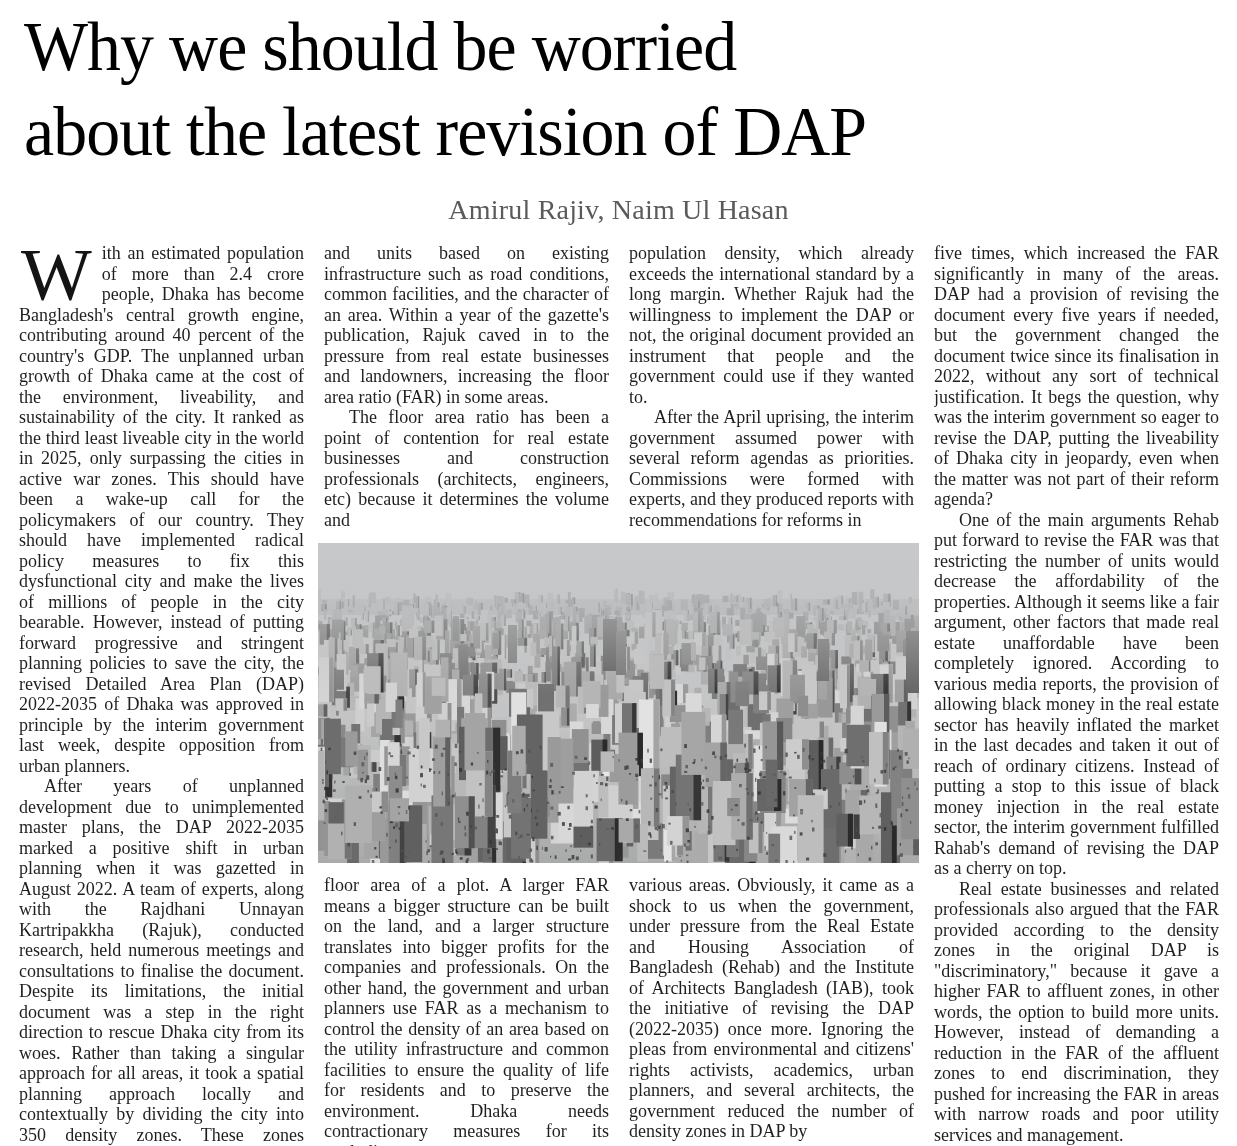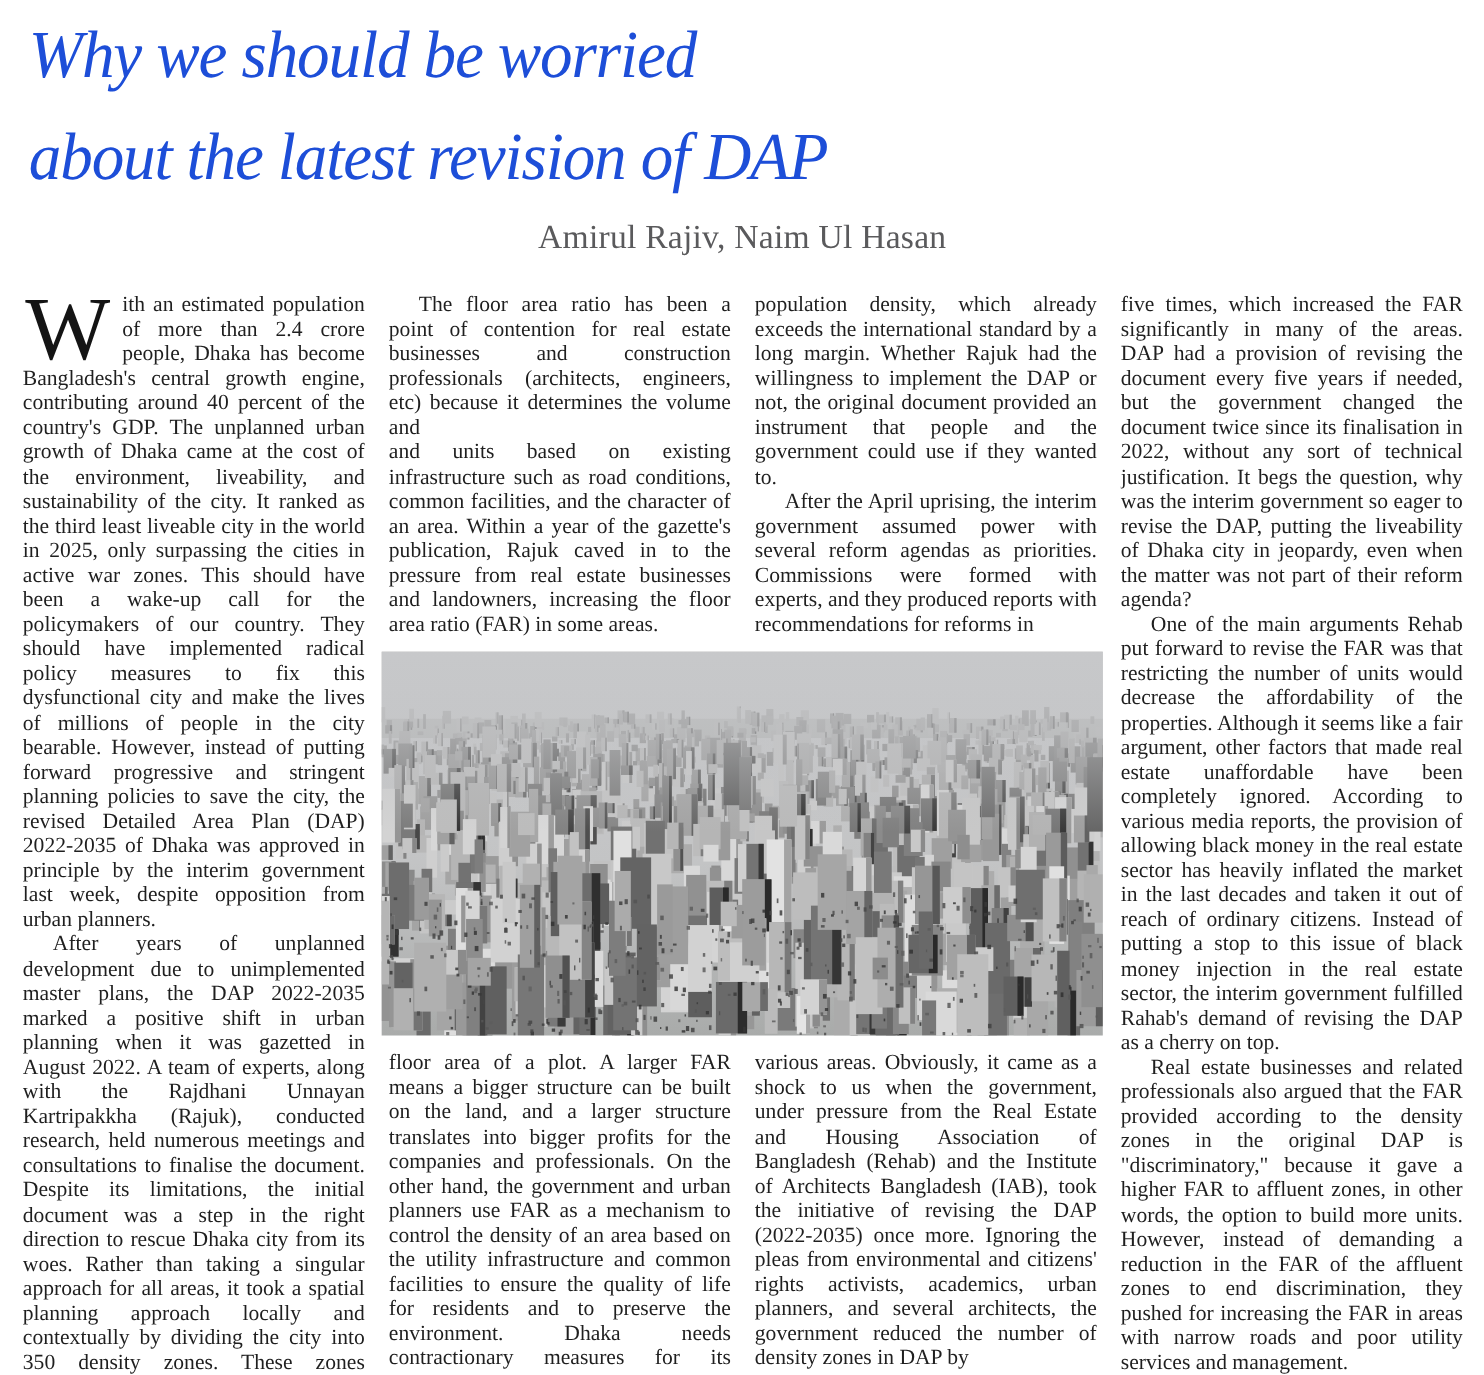--- a/index.html
+++ b/index.html
@@ -11,35 +11,34 @@
     width: 1237px;
     height: 1146px;
     background: #ffffff;
     overflow: hidden;
     font-family: "Liberation Serif", serif;
   }
   
   .headline {
     margin: 0;
     padding: 4px 0 0 24px;
-    font-size: 56px;
+    font-size: 70px;
     line-height: 85px;
     font-weight: 400;
     letter-spacing: -1px;
-    color: #1d4ed8;
-    font-style: italic;
+    color: #000000;
   }
   .hl-line {
     display: block;
     white-space: nowrap;
     transform: scaleX(0.97);
     transform-origin: left;
   }
   .byline {
-    margin-top: 9px;
+    margin-top: 20px;
     text-align: center;
     font-size: 28px;
     color: #5a5a5c;
     letter-spacing: 0.2px;
   }
   
   .article {
     position: absolute;
     left: 19px;
     top: 243px;
@@ -102,22 +101,22 @@
 
   <main class="article">
 
     <div class="col">
       <p class="para"><span class="dropcap">W</span><span>ith an estimated population of more than 2.4 crore people, Dhaka has become Bangladesh's central growth engine, contributing around 40 percent of the country's GDP. The unplanned urban growth of Dhaka came at the cost of the environment, liveability, and sustainability of the city. It ranked as the third least liveable city in the world in 2025, only surpassing the cities in active war zones. This should have been a wake-up call for the policymakers of our country. They should have implemented radical policy measures to fix this dysfunctional city and make the lives of millions of people in the city bearable. However, instead of putting forward progressive and stringent planning policies to save the city, the revised Detailed Area Plan (DAP) 2022-2035 of Dhaka was approved in principle by the interim government last week, despite opposition from urban planners.</span></p>
       <p class="para indent">After years of unplanned development due to unimplemented master plans, the DAP 2022-2035 marked a positive shift in urban planning when it was gazetted in August 2022. A team of experts, along with the Rajdhani Unnayan Kartripakkha (Rajuk), conducted research, held numerous meetings and consultations to finalise the document. Despite its limitations, the initial document was a step in the right direction to rescue Dhaka city from its woes. Rather than taking a singular approach for all areas, it took a spatial planning approach locally and contextually by dividing the city into 350 density zones. These zones determined the building heights, area,</p>
     </div>
 
     <div class="col">
       <div class="block-top">
+        <p class="para">and units based on existing infrastructure such as road conditions, common facilities, and the character of an area. Within a year of the gazette's publication, Rajuk caved in to the pressure from real estate businesses and landowners, increasing the floor area ratio (FAR) in some areas.</p>
         <p class="para indent">The floor area ratio has been a point of contention for real estate businesses and construction professionals (architects, engineers, etc) because it determines the volume and</p>
-        <p class="para">and units based on existing infrastructure such as road conditions, common facilities, and the character of an area. Within a year of the gazette's publication, Rajuk caved in to the pressure from real estate businesses and landowners, increasing the floor area ratio (FAR) in some areas.</p>
       </div>
       <div class="photo-spacer"></div>
       <div class="block-bottom">
         <p class="para">floor area of a plot. A larger FAR means a bigger structure can be built on the land, and a larger structure translates into bigger profits for the companies and professionals. On the other hand, the government and urban planners use FAR as a mechanism to control the density of an area based on the utility infrastructure and common facilities to ensure the quality of life for residents and to preserve the environment. Dhaka needs contractionary measures for its exploding</p>
       </div>
     </div>
 
     <div class="col">
       <div class="block-top">
         <p class="para">population density, which already exceeds the international standard by a long margin. Whether Rajuk had the willingness to implement the DAP or not, the original document provided an instrument that people and the government could use if they wanted to.</p>

